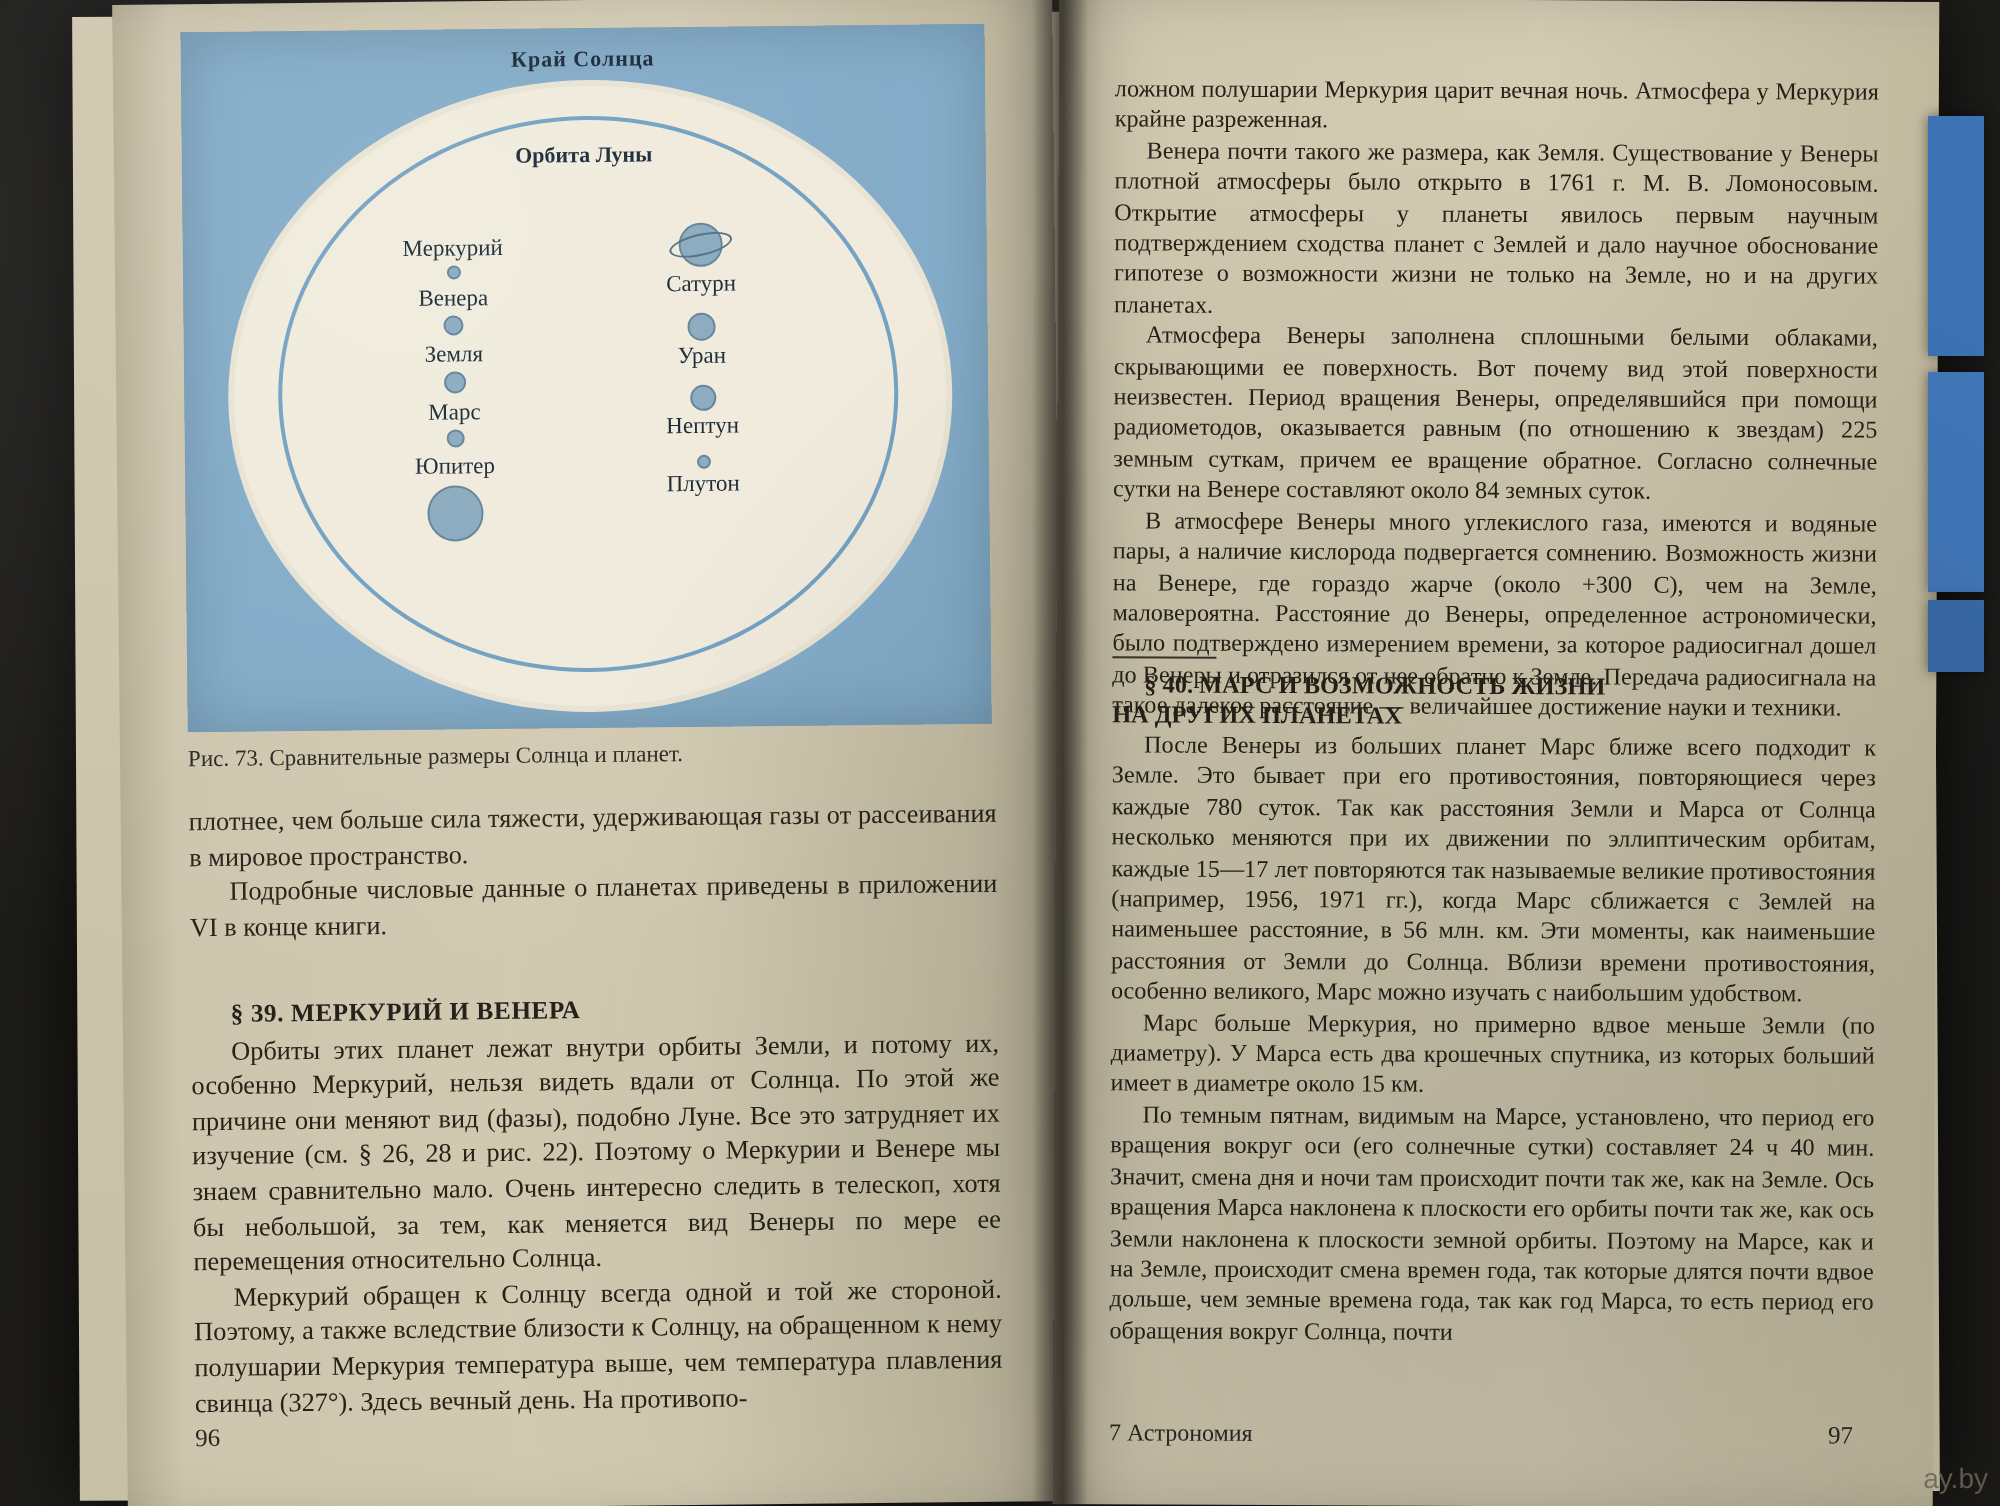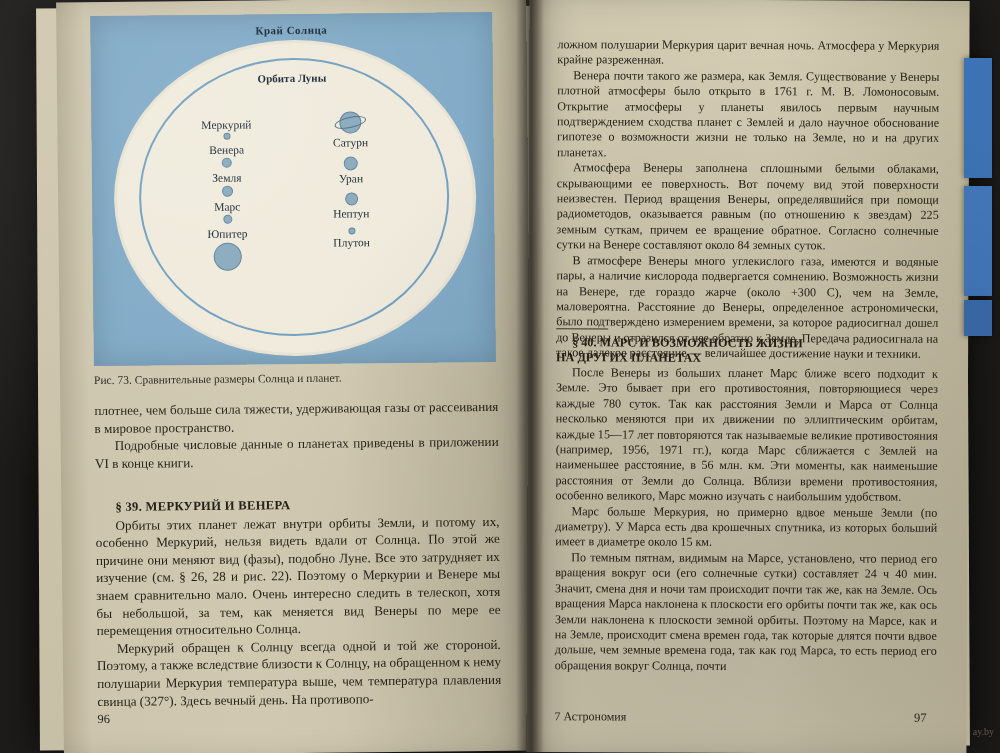--- a/index.html
+++ b/index.html
@@ -139,22 +139,22 @@
     font-weight:bold;font-size:12.2px;line-height:15px;text-indent:0;margin:2px 0 6px 0;
   }
   .footnote{
     position:absolute;left:28px;bottom:28px;font-size:12px;color:#2b2720;
   }
   .folio-r{
     position:absolute;right:40px;bottom:28px;font-size:12.5px;color:#2b2720;
   }
   
   .wm{
-    position:absolute;right:6px;bottom:16px;font-size:10px;color:#6d6454;
-    font-family:Liberation Serif, serif;opacity:.85;z-index:20;
+    position:absolute;right:6px;bottom:6px;font-size:14px;color:#6d6454;
+    font-family:Liberation Sans, sans-serif;opacity:.85;z-index:20;
   }
   
   .grain{
     position:absolute;inset:0;pointer-events:none;z-index:9;
     background:
       radial-gradient(circle at 20% 15%, rgba(255,255,255,.10), transparent 40%),
       radial-gradient(circle at 78% 78%, rgba(0,0,0,.14), transparent 55%);
   }
 </style>
 </head>

